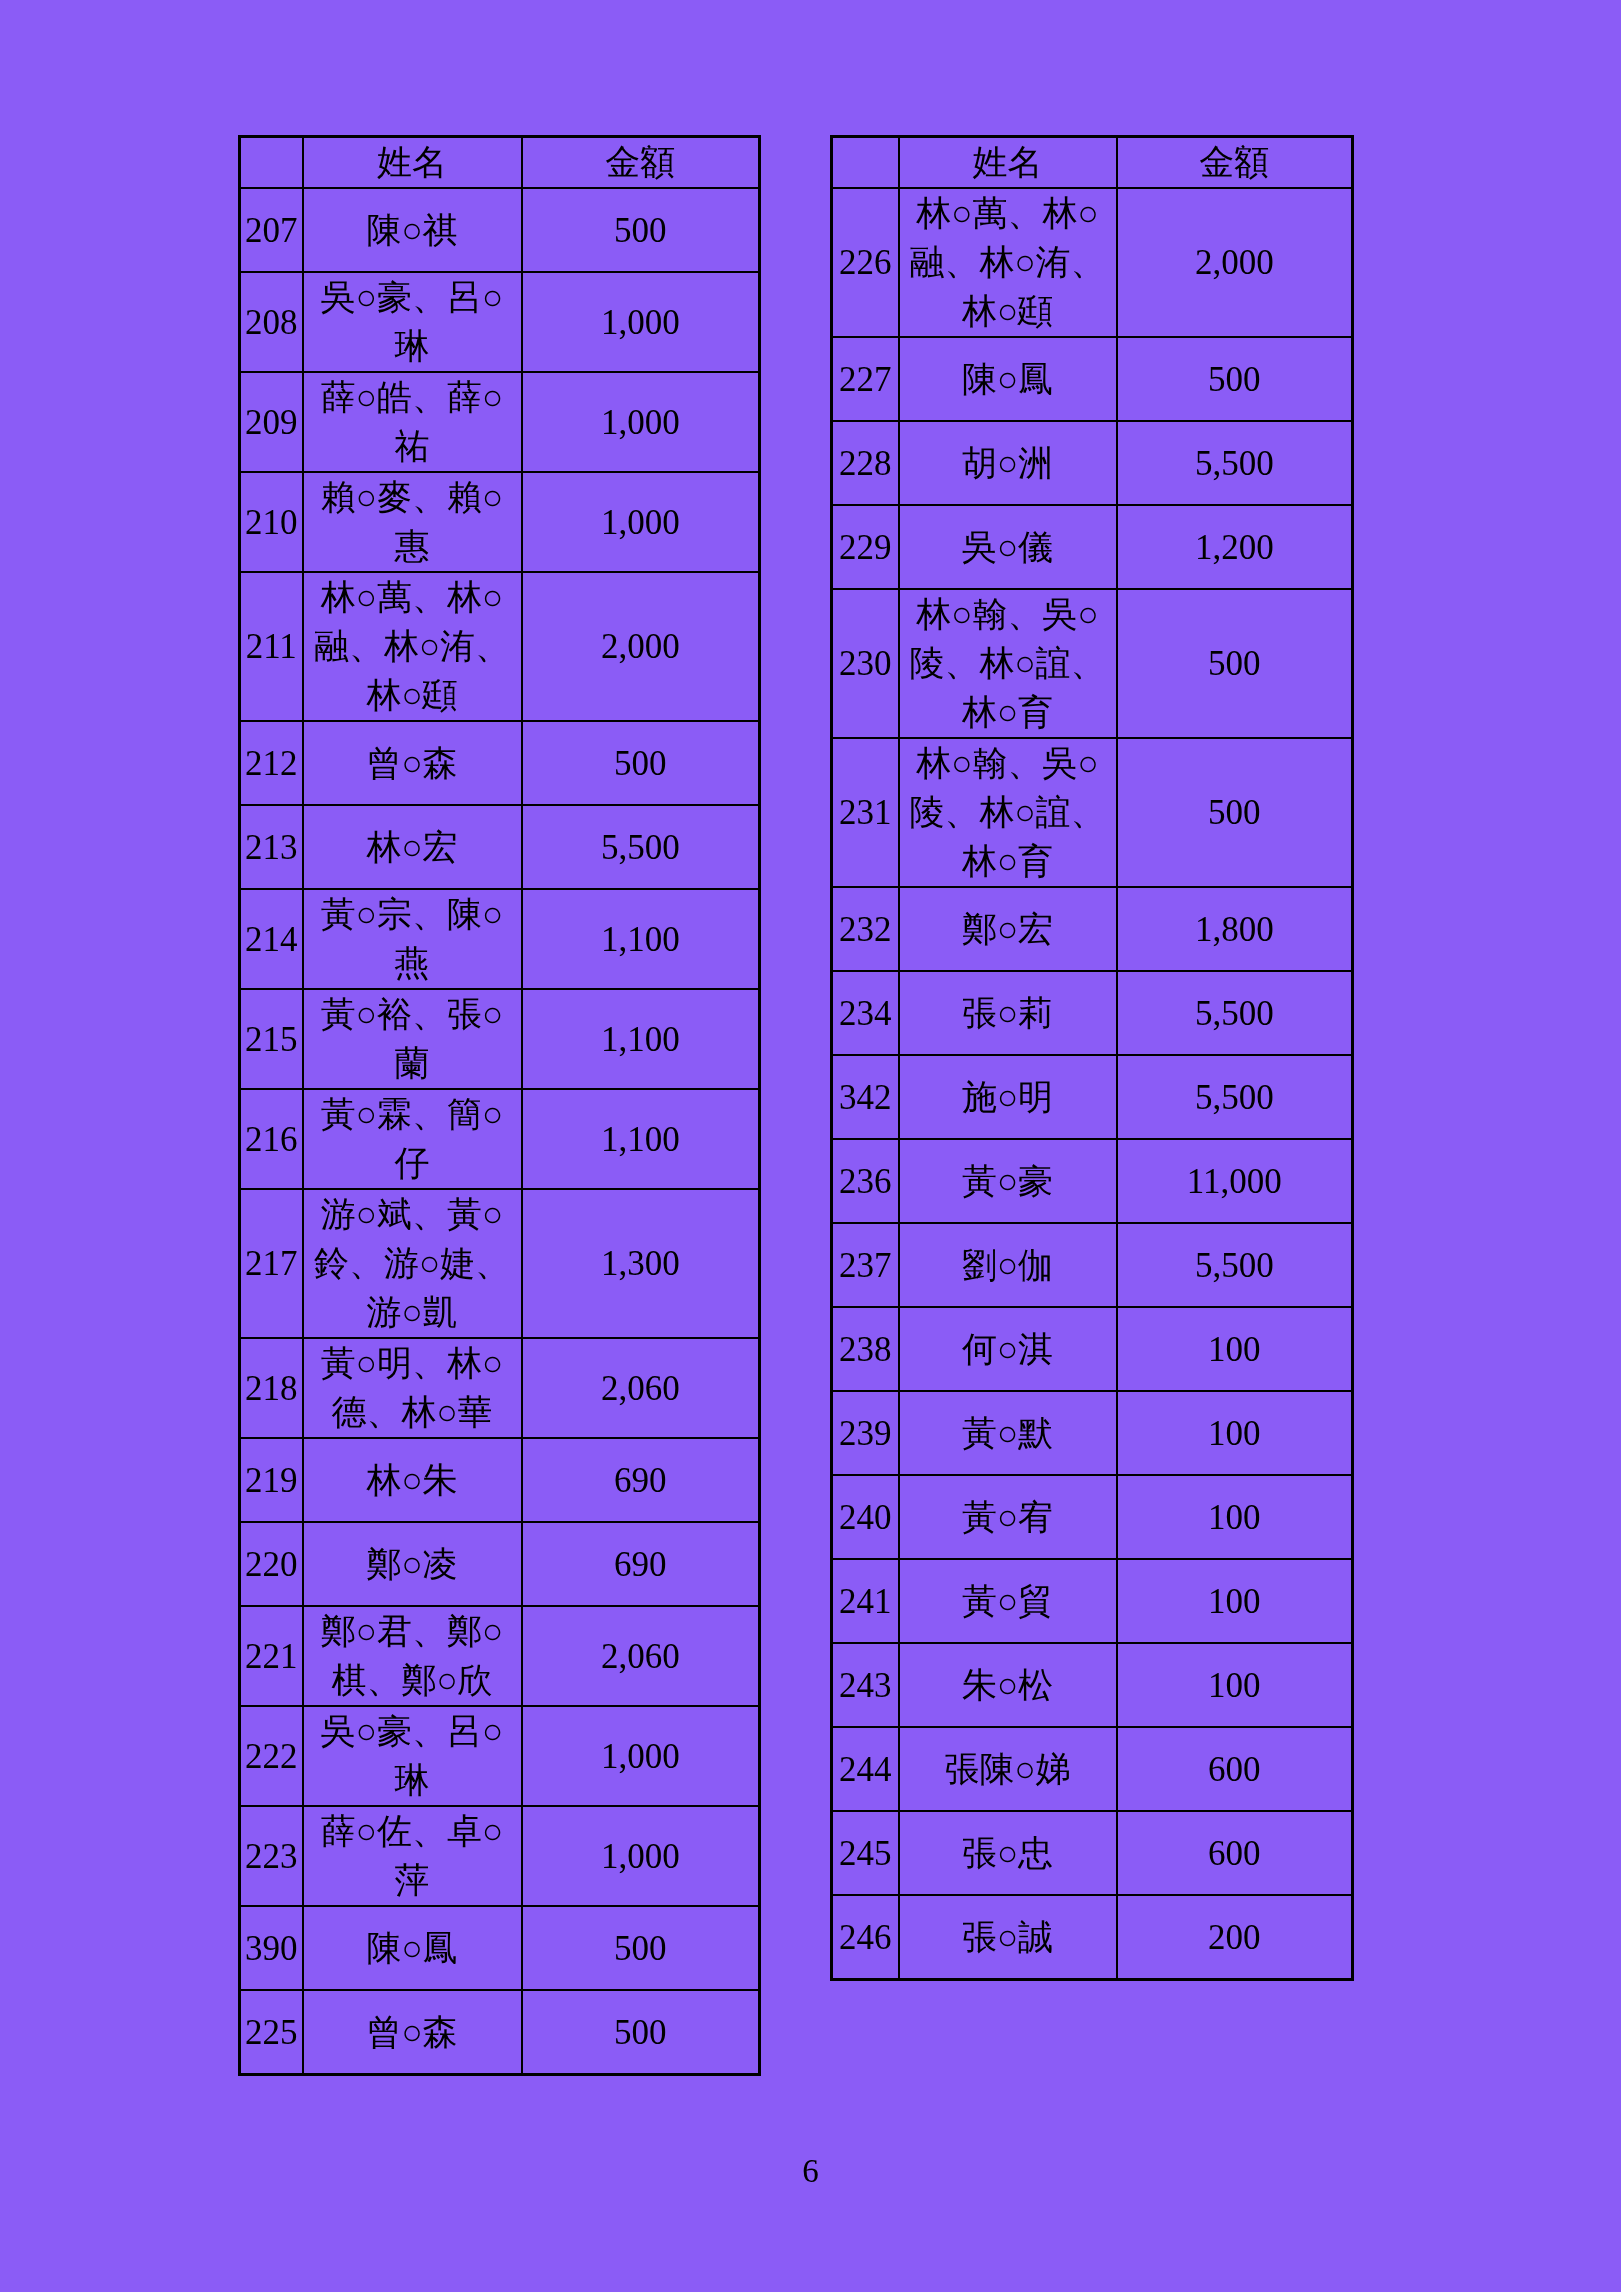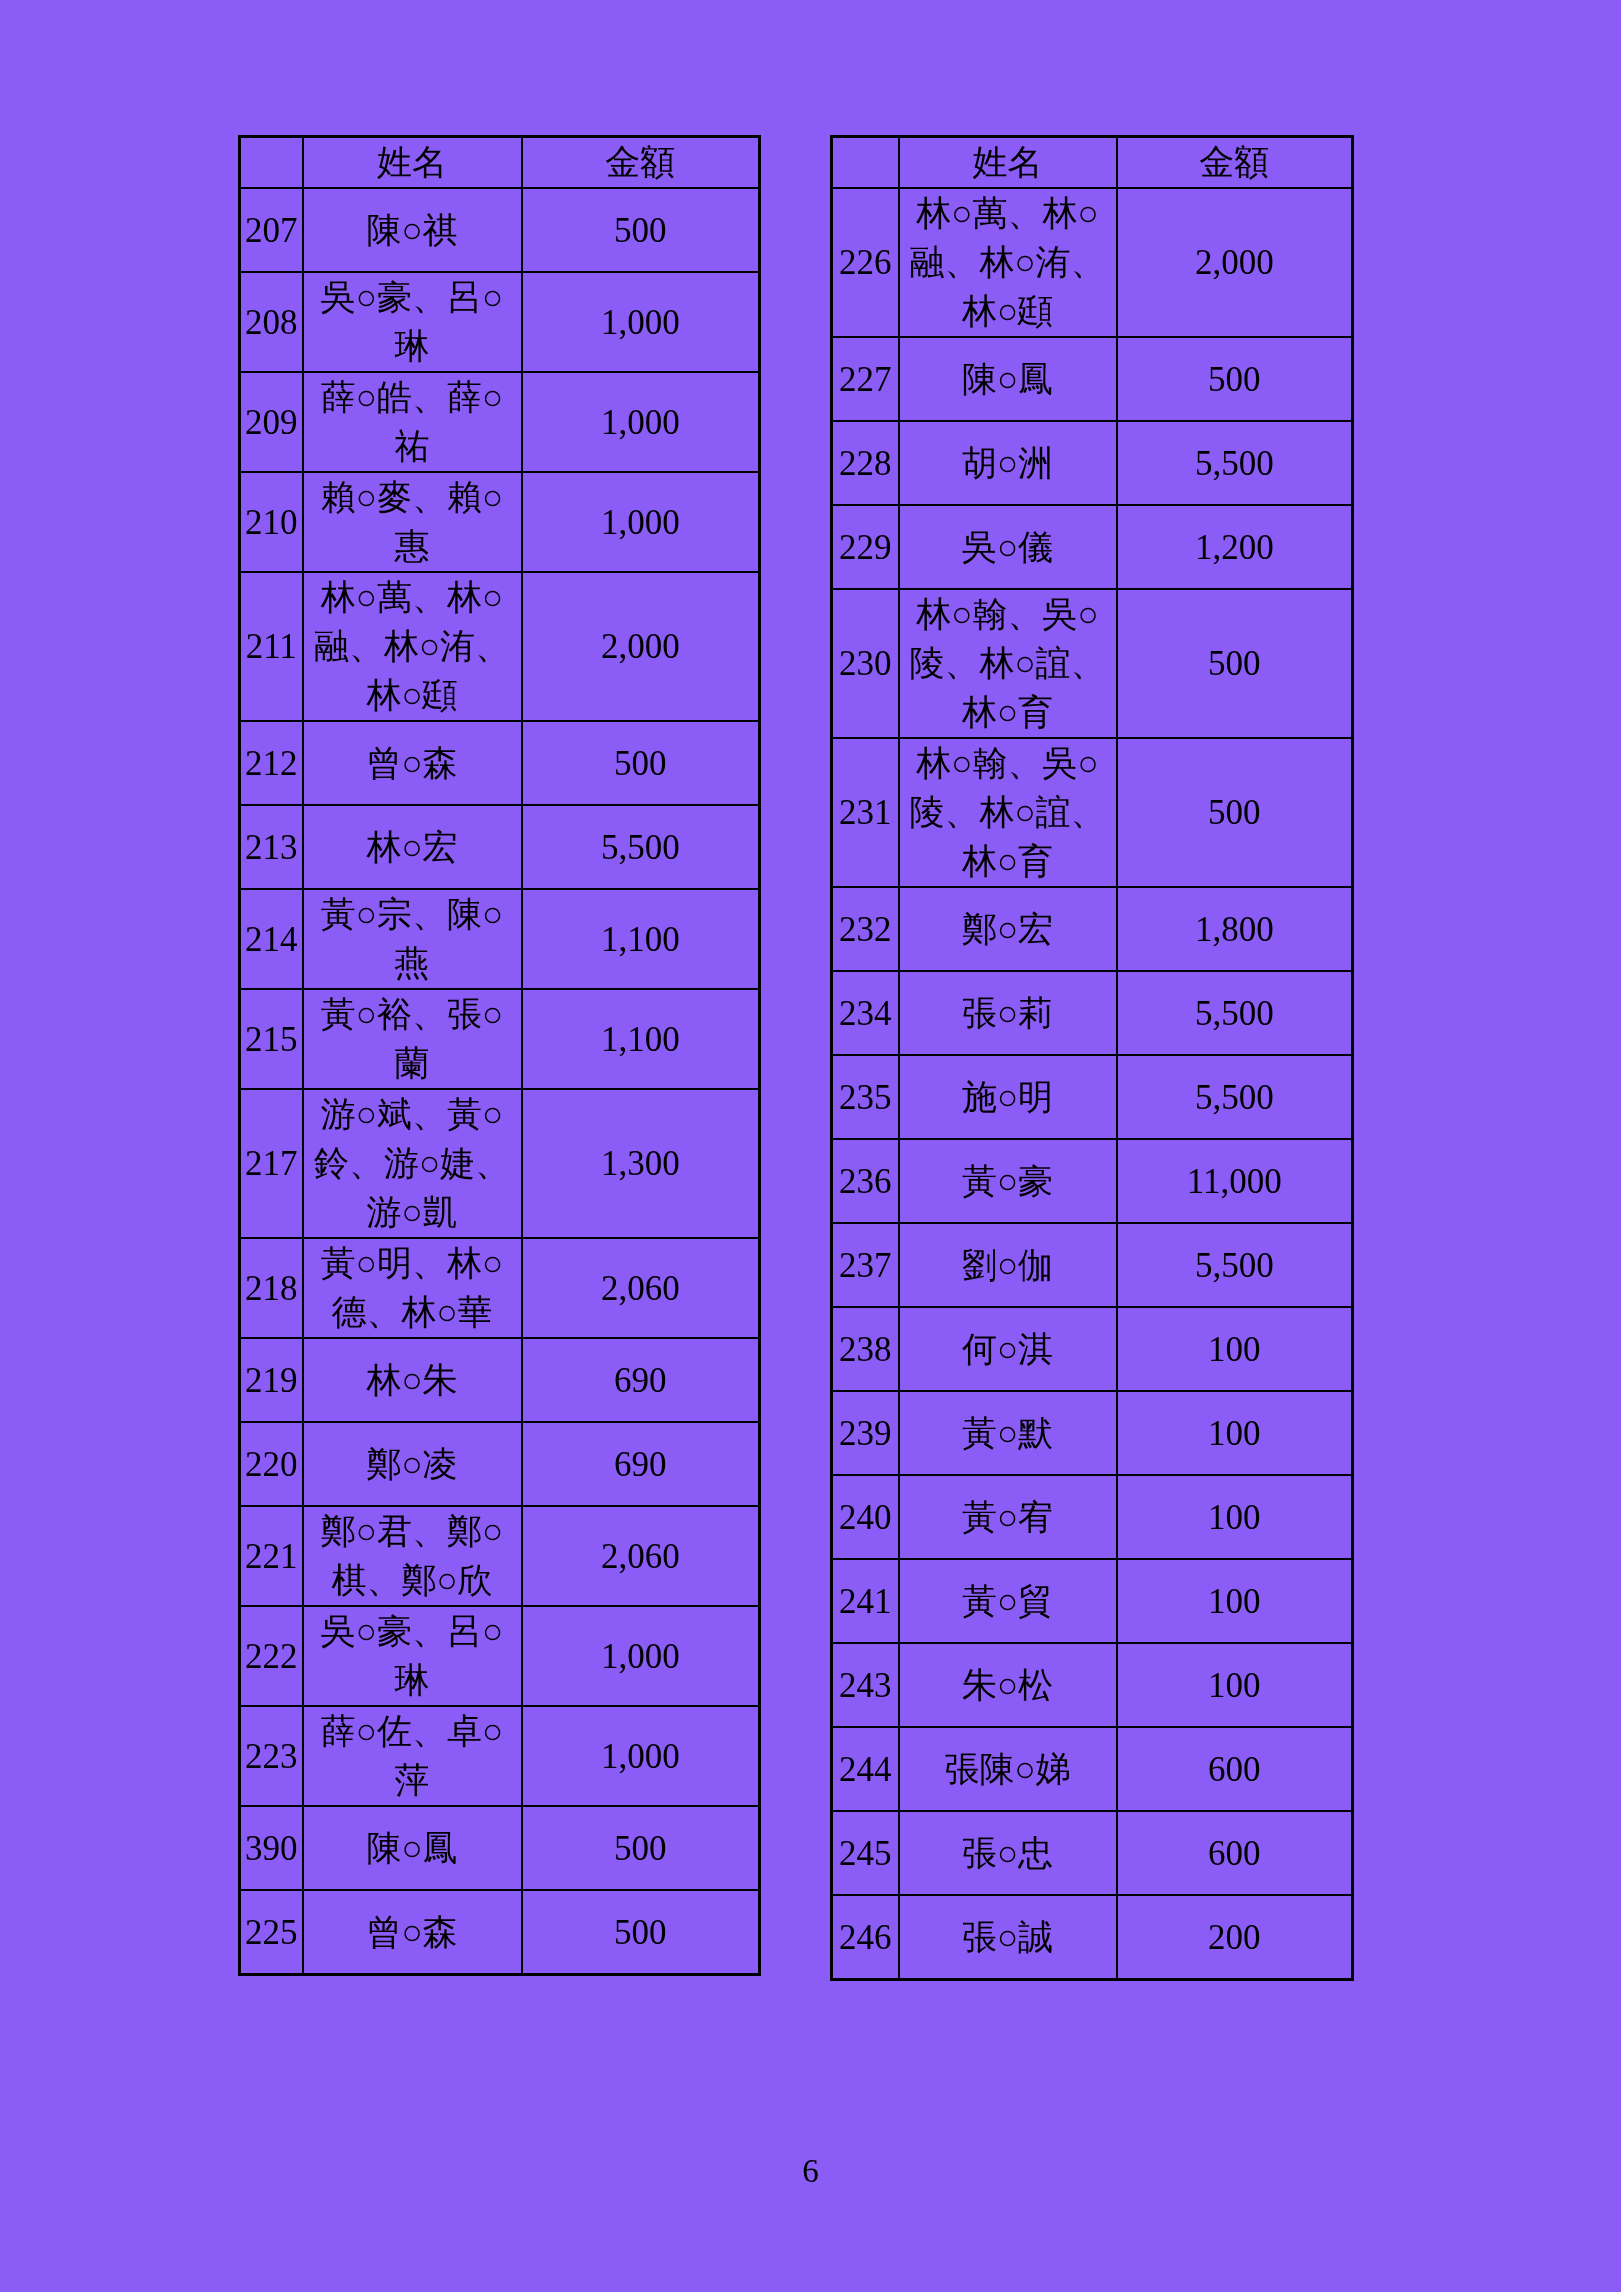--- a/index.html
+++ b/index.html
@@ -115,20 +115,25 @@
           <td>214</td>
           <td>黃○宗、陳○燕</td>
           <td>1,100</td>
         </tr>
         <tr>
           <td>215</td>
           <td>黃○裕、張○蘭</td>
           <td>1,100</td>
         </tr>
         <tr>
+          <td>216</td>
+          <td>黃○霖、簡○仔</td>
+          <td>1,100</td>
+        </tr>
+        <tr>
           <td>217</td>
           <td>游○斌、黃○鈴、游○婕、游○凱</td>
           <td>1,300</td>
         </tr>
         <tr>
           <td>218</td>
           <td>黃○明、林○德、林○華</td>
           <td>2,060</td>
         </tr>
         <tr>
@@ -217,21 +222,21 @@
           <td>232</td>
           <td>鄭○宏</td>
           <td>1,800</td>
         </tr>
         <tr>
           <td>234</td>
           <td>張○莉</td>
           <td>5,500</td>
         </tr>
         <tr>
-          <td>235</td>
+          <td>342</td>
           <td>施○明</td>
           <td>5,500</td>
         </tr>
         <tr>
           <td>236</td>
           <td>黃○豪</td>
           <td>11,000</td>
         </tr>
         <tr>
           <td>237</td>

